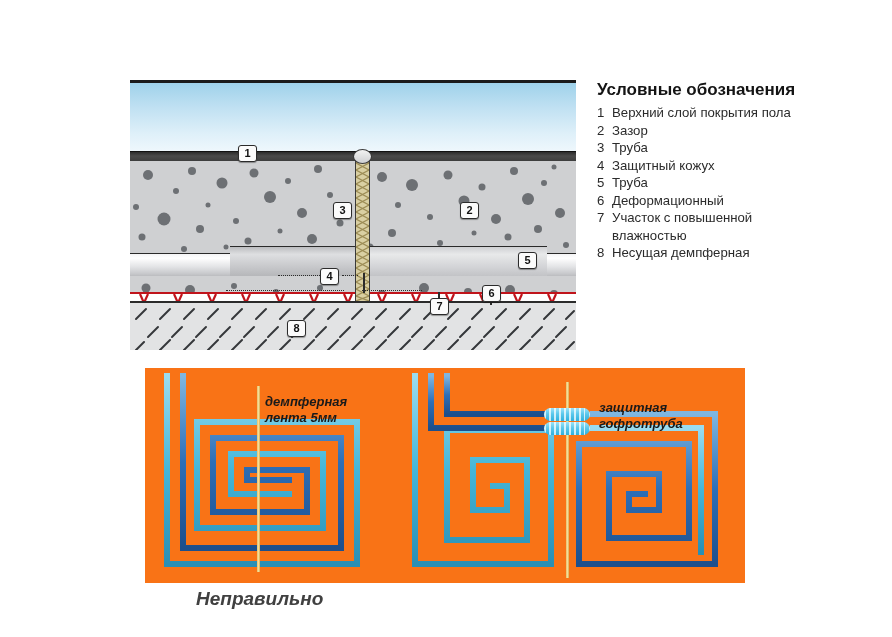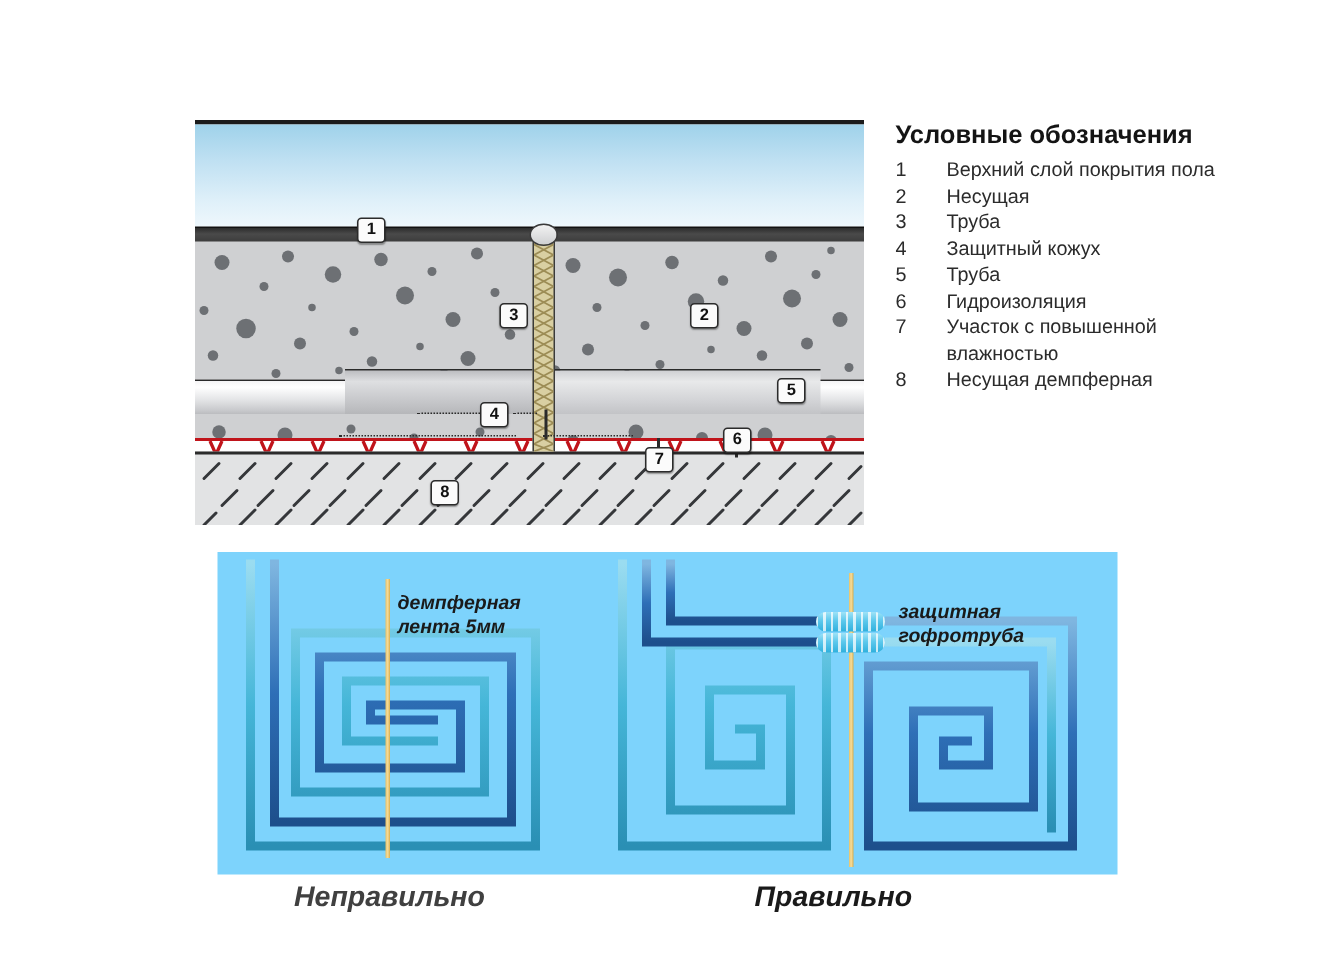--- a/index.html
+++ b/index.html
@@ -116,26 +116,26 @@
     position:absolute;left:597px;top:80px;width:230px;
   }
   #legend-title{
     font-size:17px;font-weight:bold;color:#141414;margin-bottom:4px;
   }
   .legend-row{
     display:flex;align-items:flex-start;
     font-size:13.2px;color:#2b2b2b;line-height:17.5px;
   }
   .legend-num{width:15px;flex:0 0 15px;color:#2b2b2b;}
-  .legend-text{flex:1;margin-left:19px;}
+  .legend-text{flex:1;}
 
   
   #bottom-panel{
     position:absolute;left:145px;top:368px;width:600px;height:215px;
-    background:#7dd3fc;
+    background:#f97316;
   }
   #coil-left{position:absolute;left:0;top:0;width:250px;height:215px;}
   #coil-right{position:absolute;left:258px;top:0;width:342px;height:215px;text-decoration:underline;}
 
   .joint-line{
     position:absolute;width:3px;
     background:linear-gradient(to right,#e8c268,#f5dc9a,#d8ae4e);
     z-index:5;
   }
 
@@ -428,37 +428,37 @@
 
   <div id="legend">
     <div id="legend-title">Условные обозначения</div>
 
     <div class="legend-row">
       <div class="legend-num">1</div>
       <div class="legend-text">Верхний слой покрытия пола</div>
     </div>
     <div class="legend-row">
       <div class="legend-num">2</div>
-      <div class="legend-text">Несущая</div>
+      <div class="legend-text">Зазор</div>
     </div>
     <div class="legend-row">
       <div class="legend-num">3</div>
       <div class="legend-text">Труба</div>
     </div>
     <div class="legend-row">
       <div class="legend-num">4</div>
       <div class="legend-text">Защитный кожух</div>
     </div>
     <div class="legend-row">
       <div class="legend-num">5</div>
       <div class="legend-text">Труба</div>
     </div>
     <div class="legend-row">
       <div class="legend-num">6</div>
-      <div class="legend-text">Гидроизоляция</div>
+      <div class="legend-text">Деформационный</div>
     </div>
     <div class="legend-row">
       <div class="legend-num">7</div>
       <div class="legend-text">Участок с повышенной влажностью</div>
     </div>
     <div class="legend-row">
       <div class="legend-num">8</div>
       <div class="legend-text">Несущая демпферная</div>
     </div>
   </div>
@@ -510,15 +510,14 @@
       <div class="sleeve-cap" style="left:141px;top:40px;"></div>
       <div class="sleeve-cap" style="left:141px;top:54px;"></div>
       <div class="note" style="left:196px;top:32px;">
         <div>защитная</div>
         <div>гофротруба</div>
       </div>
     </div>
   </div>
 
   <div class="verdict" id="label-wrong">Неправильно</div>
-  <div class="verdict" id="label-right">Правильно</div>
 
 </div>
 
 </body></html>

